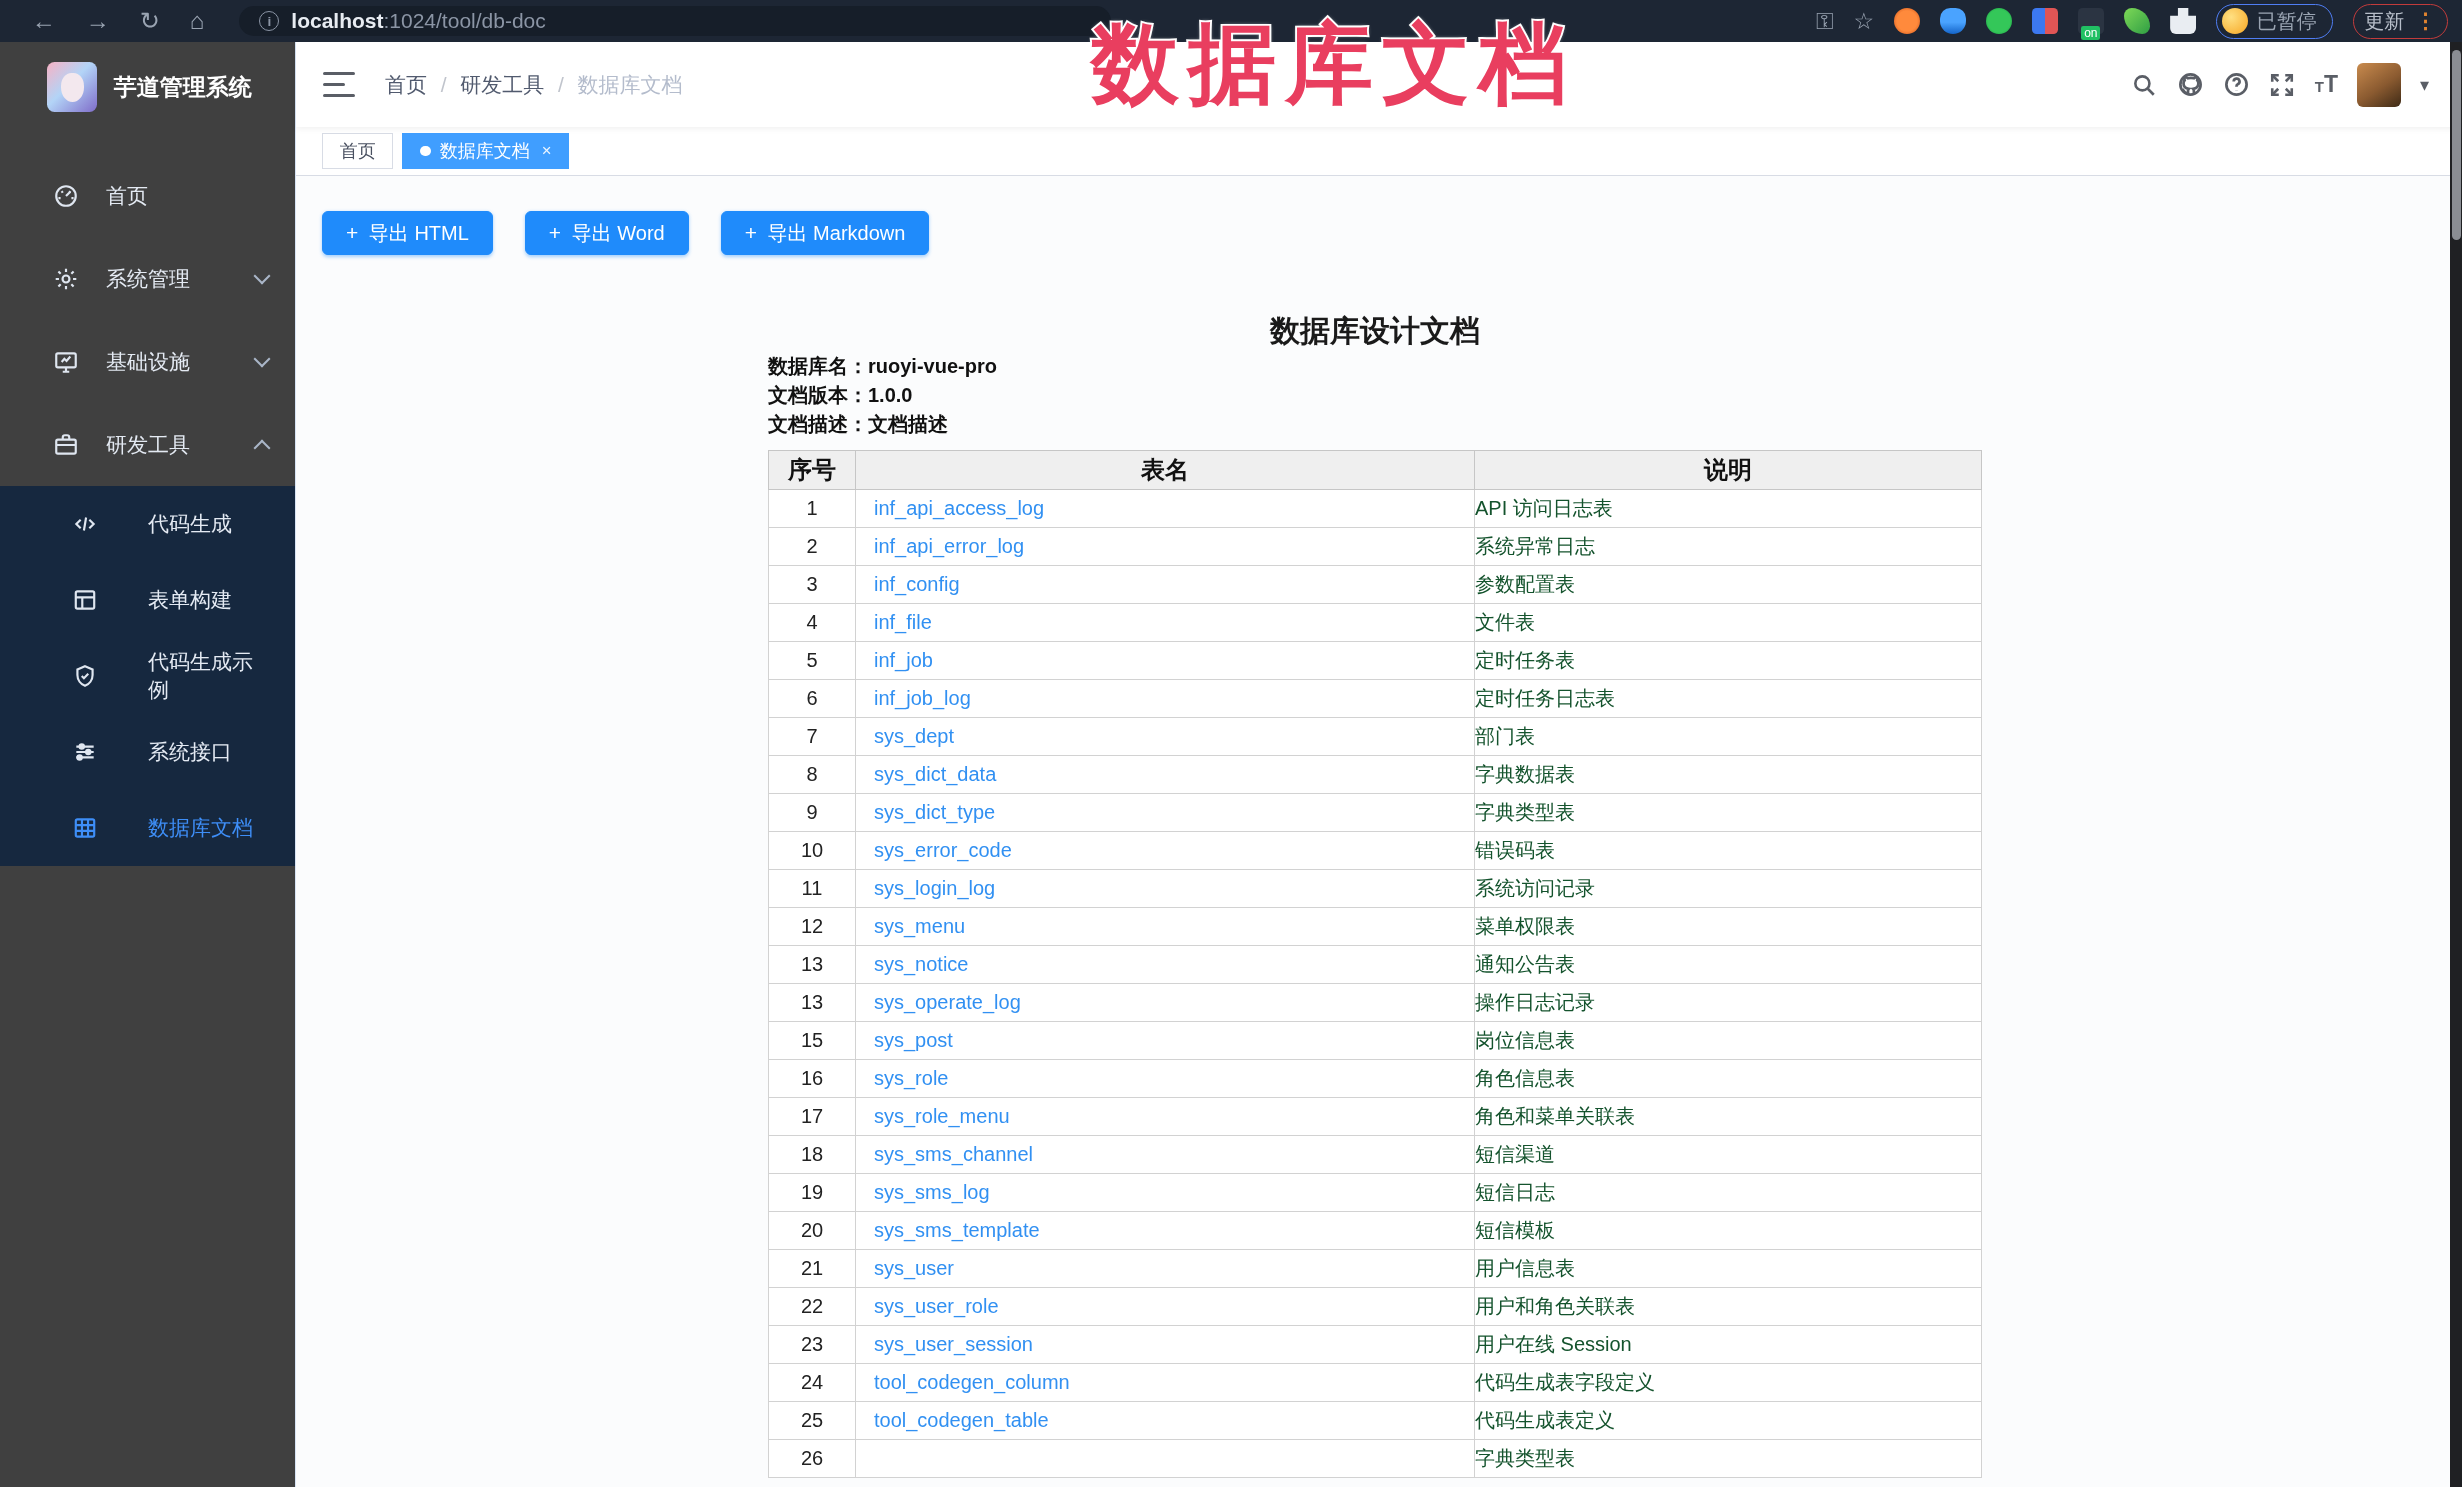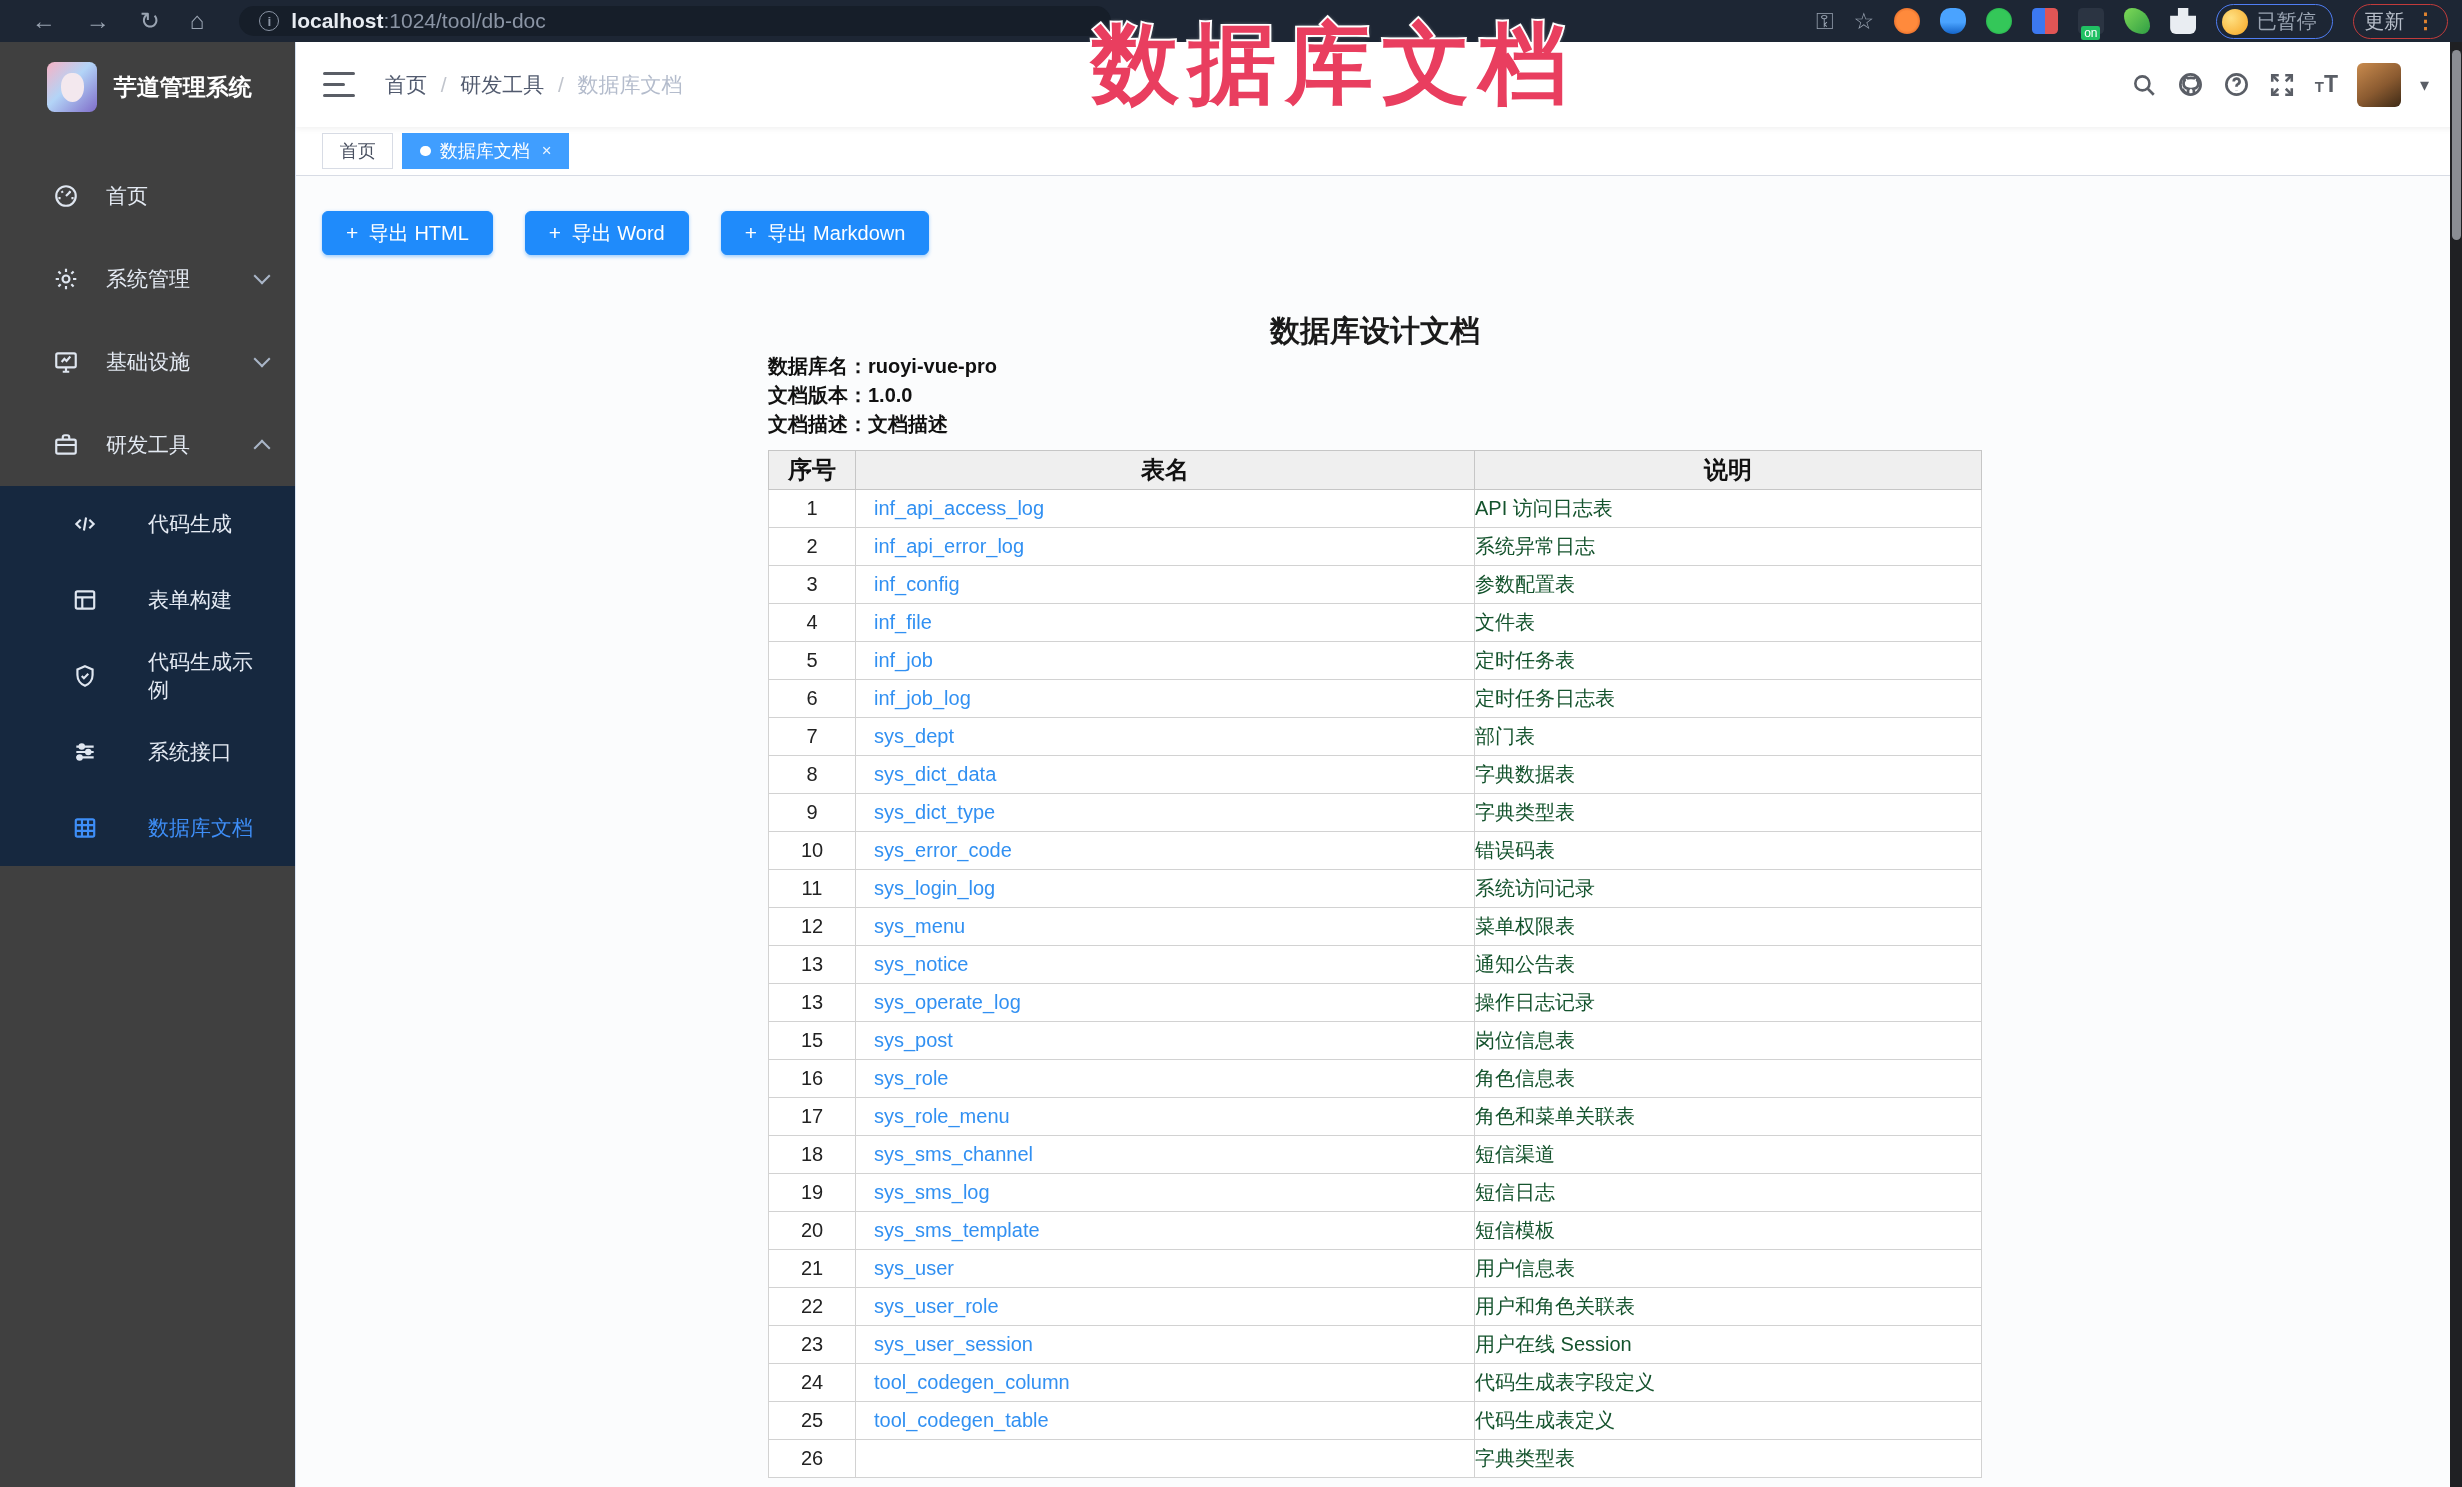--- a/index.html
+++ b/index.html
@@ -11,21 +11,21 @@
   .b-nav span { cursor:pointer; line-height:1; }
   .url-pill { margin-left:35px; background:#161e29; border-radius:21px; height:30px; display:flex; align-items:center; padding:0 20px; min-width:872px; }
   .url-info { width:20px; height:20px; border:1.5px solid #8b95a5; border-radius:50%; color:#8b95a5; font-size:13.7px; display:flex; align-items:center; justify-content:center; font-weight:bold; margin-right:12px; }
   .url-text { font-size:21px; color:#8b95a5; }
   .url-text b { color:#e8ecf2; font-weight:bold; }
   .b-right { margin-left:auto; display:flex; align-items:center; gap:20px; }
   .ext-ico { width:26px; height:26px; border-radius:50%; display:inline-block; }
   .key-ico, .star-ico { color:#9aa4b2; font-size:23px; }
   .on-badge { position:relative; }
   .on-badge::after { content:"on"; position:absolute; bottom:-6px; left:3px; background:#21c063; color:#fff; font-size:12px; padding:0 3px; border-radius:2.3px; }
-  .paused-pill { display:flex; align-items:flex-end; gap:9px; border:1.5px solid #4f7df3; border-radius:20px; padding:3px 15px 3px 4.6px; }
+  .paused-pill { display:flex; align-items:flex-start; gap:9px; border:1.5px solid #4f7df3; border-radius:20px; padding:3px 15px 3px 4.6px; }
   .paused-pill .emoji { width:26px; height:26px; border-radius:50%; background:radial-gradient(circle at 35% 35%, #ffe082, #f6a623); }
   .paused-pill .txt { color:#9aa4b2; font-size:20px; }
   .update-pill { display:flex; align-items:center; gap:10.6px; border:1.5px solid #c23b3b; border-radius:20px; padding:3px 10.6px; }
   .update-pill .txt { color:#b7bec9; font-size:20px; }
   .dots { color:#e08330; font-size:21px; font-weight:bold; letter-spacing:0.8px; }
 
   
   .app { display:flex; height:1445px; position:relative; }
 
   

